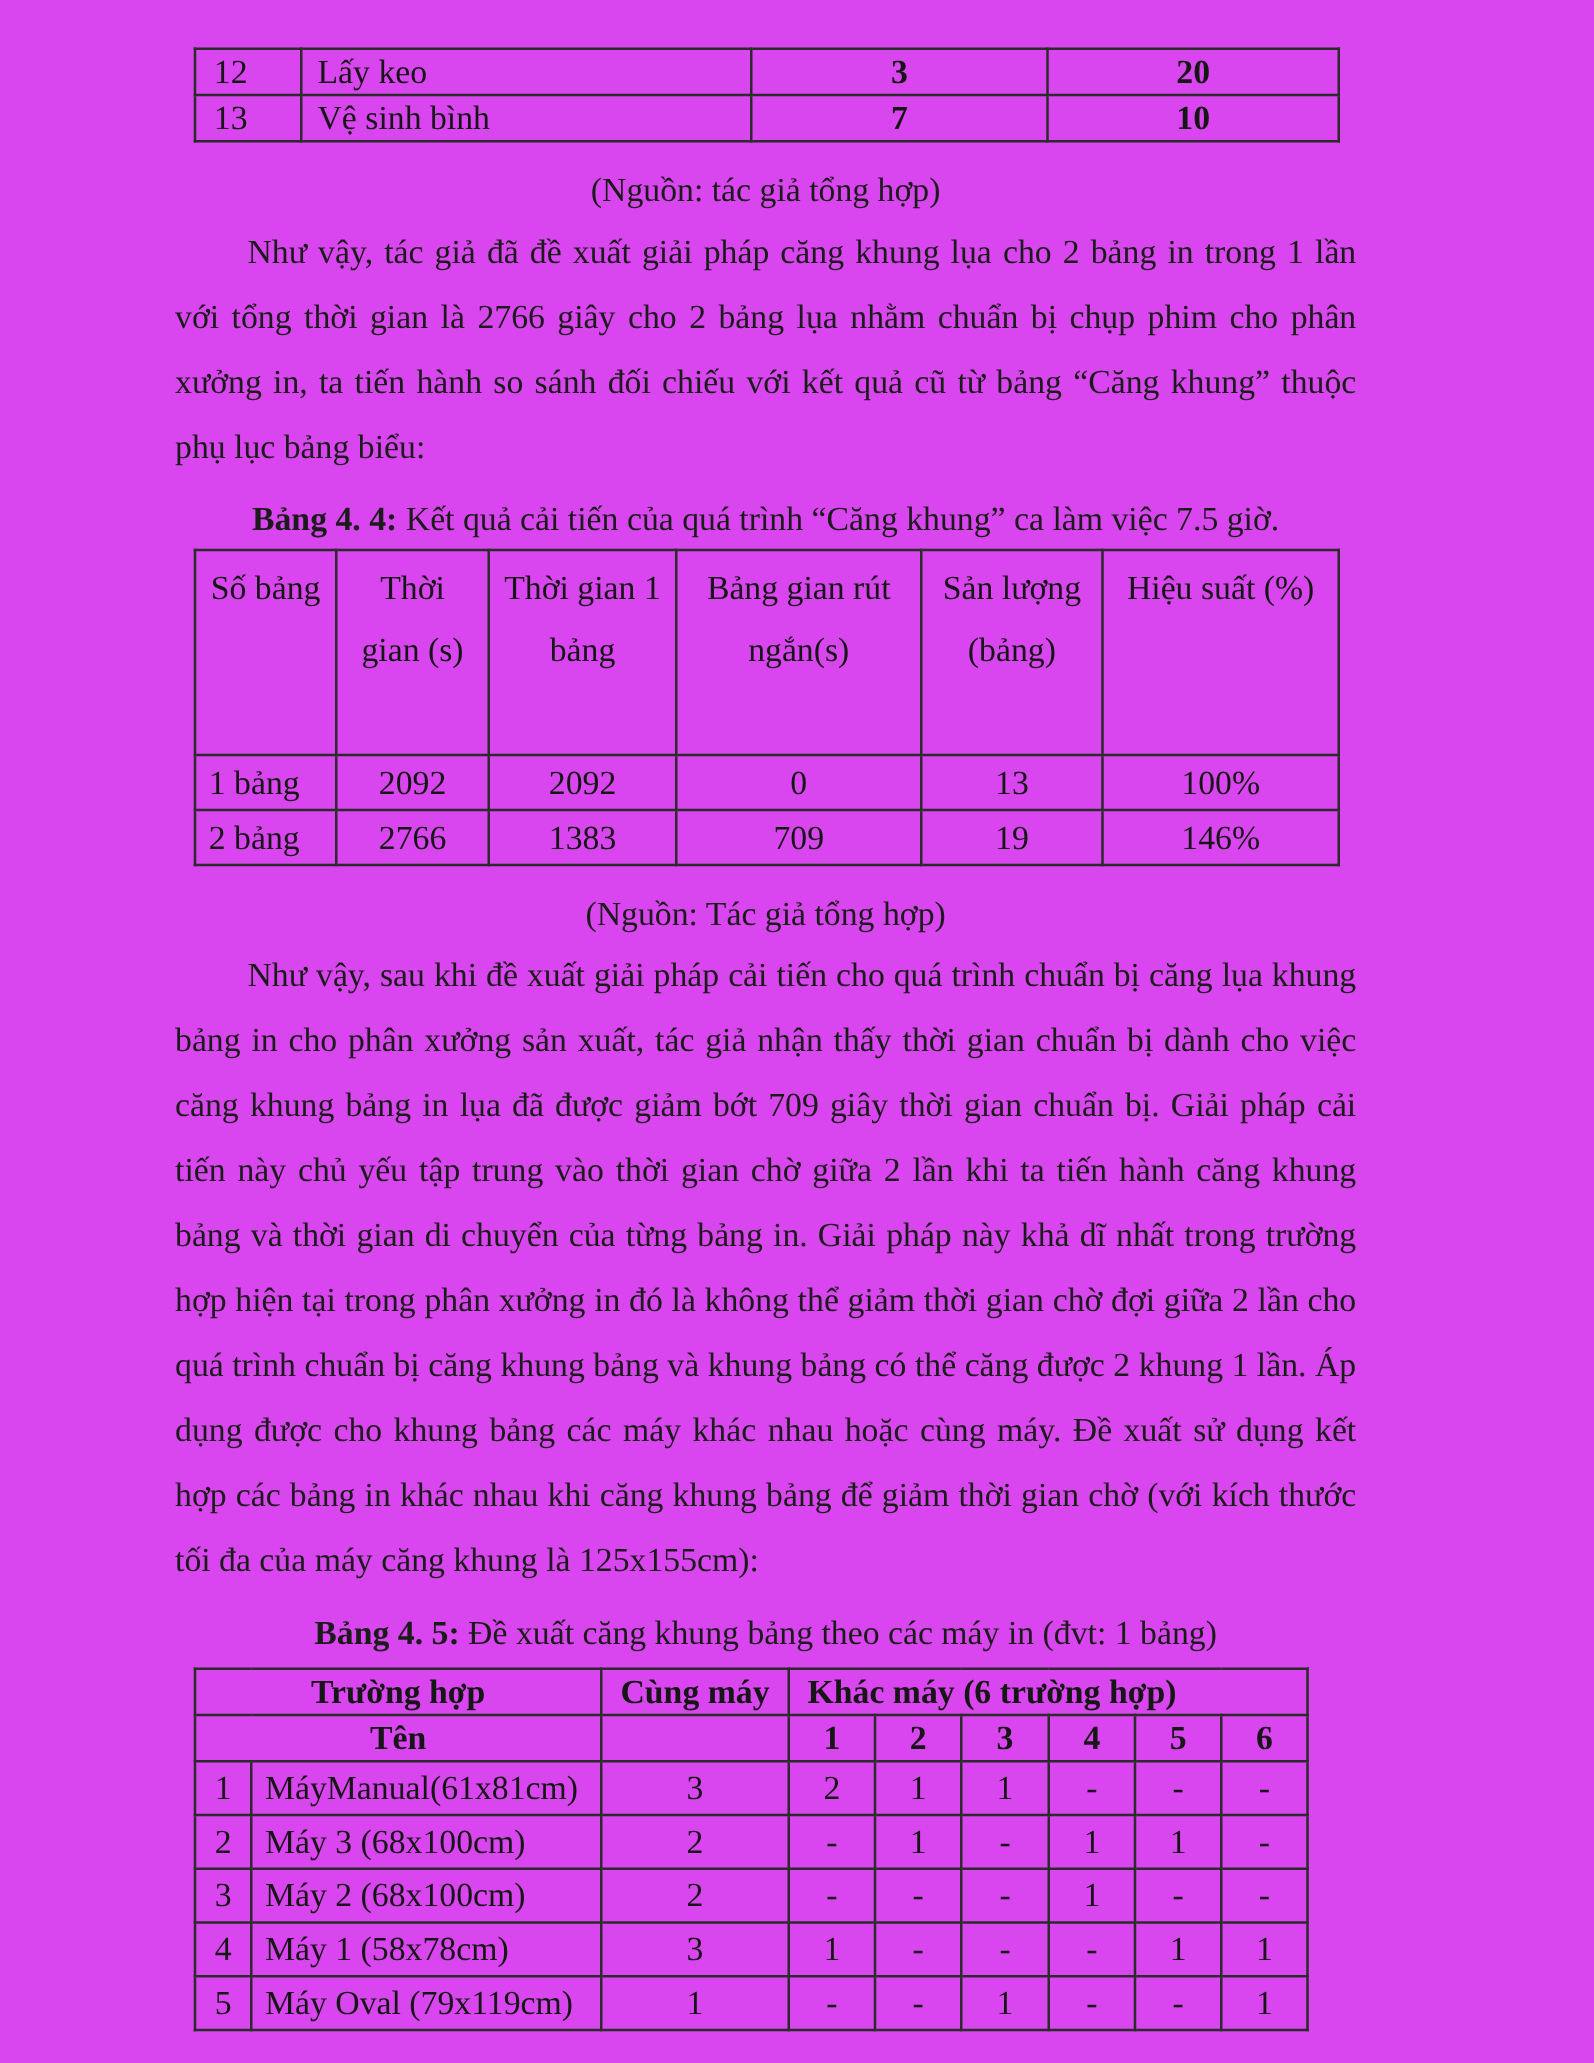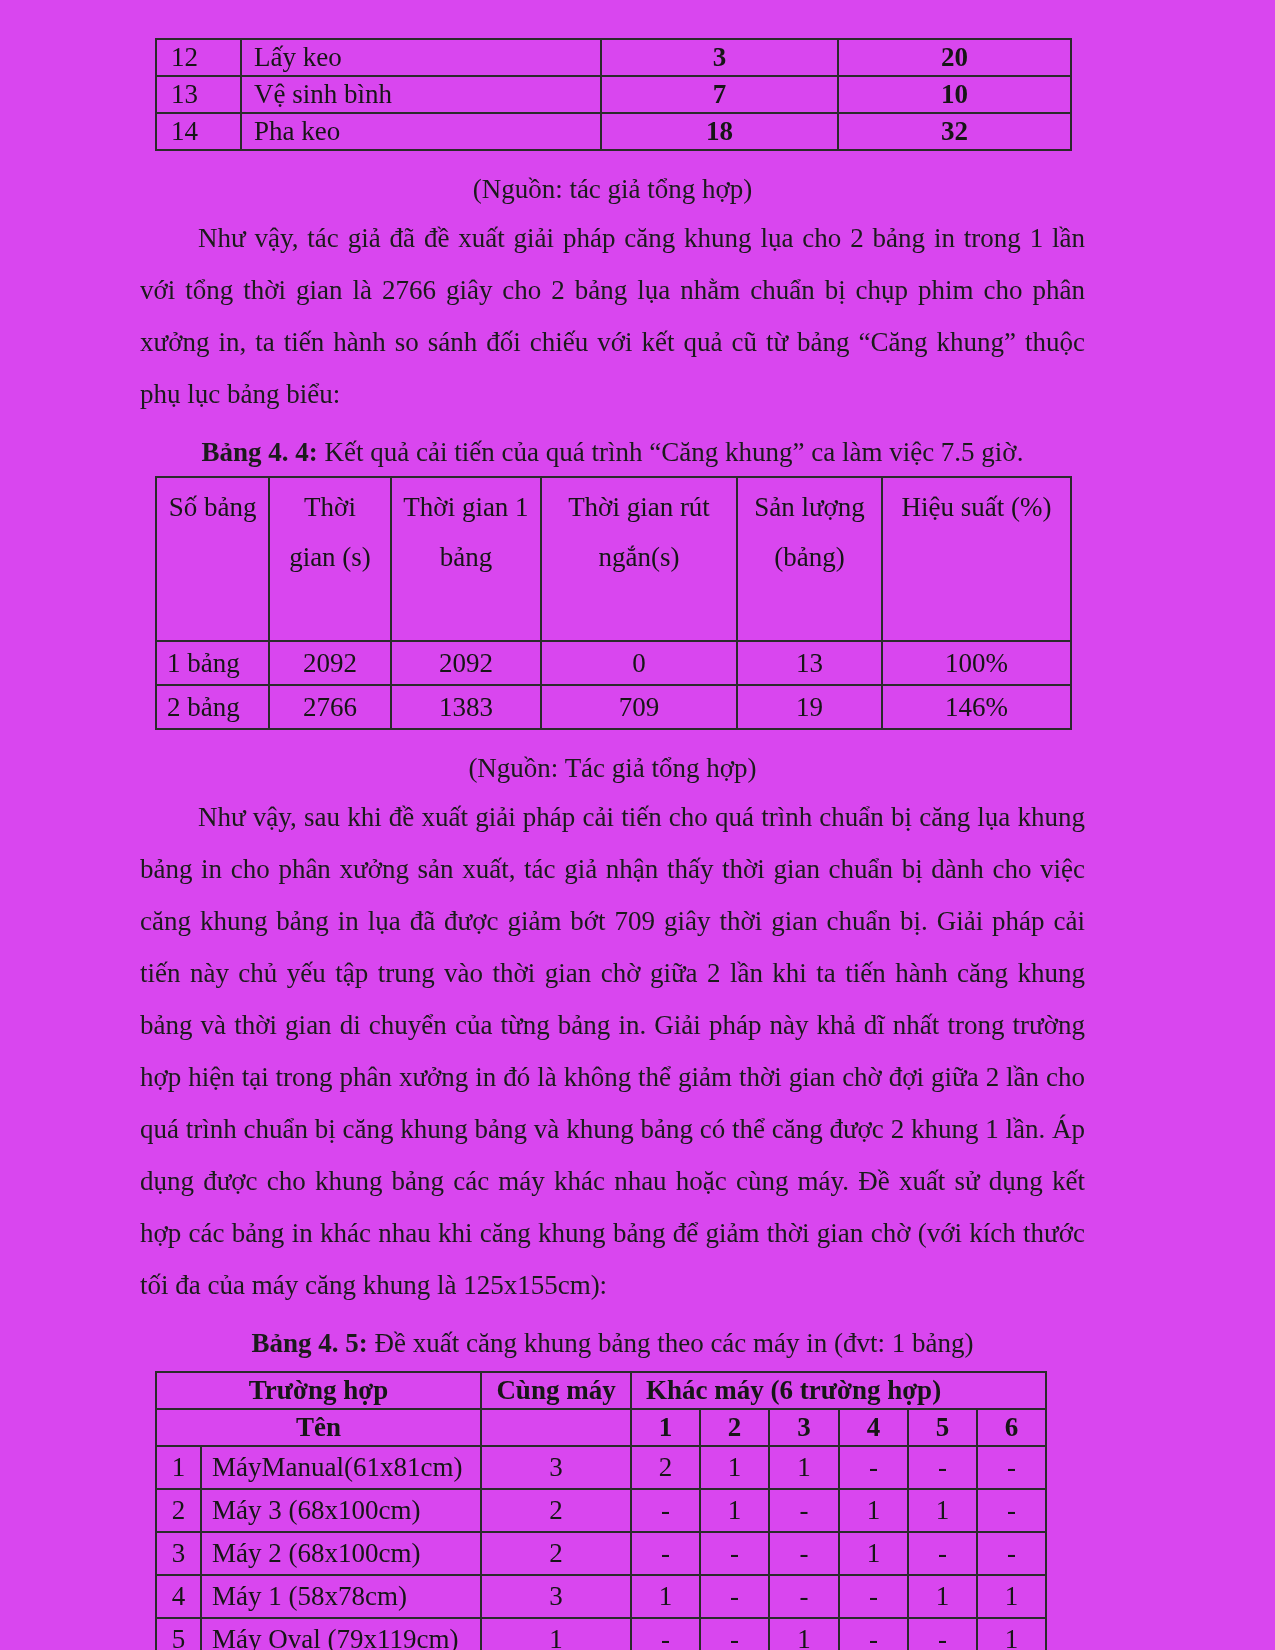--- a/index.html
+++ b/index.html
@@ -94,26 +94,20 @@
         <td class="c-name">Lấy keo</td>
         <td class="c-val">3</td>
         <td class="c-val">20</td>
       </tr>
       <tr>
         <td class="c-no">13</td>
         <td class="c-name">Vệ sinh bình</td>
         <td class="c-val">7</td>
         <td class="c-val">10</td>
       </tr>
-      <tr>
-        <td class="c-no">14</td>
-        <td class="c-name">Pha keo</td>
-        <td class="c-val">18</td>
-        <td class="c-val">32</td>
-      </tr>
     </tbody>
   </table>
 
   <div class="source">(Nguồn: tác giả tổng hợp)</div>
 
   <p class="para">Như vậy, tác giả đã đề xuất giải pháp căng khung lụa cho 2 bảng in trong 1 lần với tổng thời gian là 2766 giây cho 2 bảng lụa nhằm chuẩn bị chụp phim cho phân xưởng in, ta tiến hành so sánh đối chiếu với kết quả cũ từ bảng “Căng khung” thuộc phụ lục bảng biểu:</p>
 
   <div class="caption">
     <span class="b">Bảng 4. 4:</span><span> Kết quả cải tiến của quá trình “Căng khung” ca làm việc 7.5 giờ.</span>
   </div>
@@ -125,21 +119,21 @@
         <col style="width:150px">
         <col style="width:196px">
         <col style="width:145px">
         <col style="width:189px">
       </colgroup>
     <thead>
       <tr>
         <th>Số bảng</th>
         <th>Thời gian (s)</th>
         <th>Thời gian 1 bảng</th>
-        <th>Thời gian rút ngắn(s)</th>
+        <th>Bảng gian rút ngắn(s)</th>
         <th>Sản lượng (bảng)</th>
         <th>Hiệu suất (%)</th>
       </tr>
     </thead>
     <tbody>
       <tr>
         <td class="c-first">1 bảng</td>
         <td>2092</td>
         <td>2092</td>
         <td>0</td>

